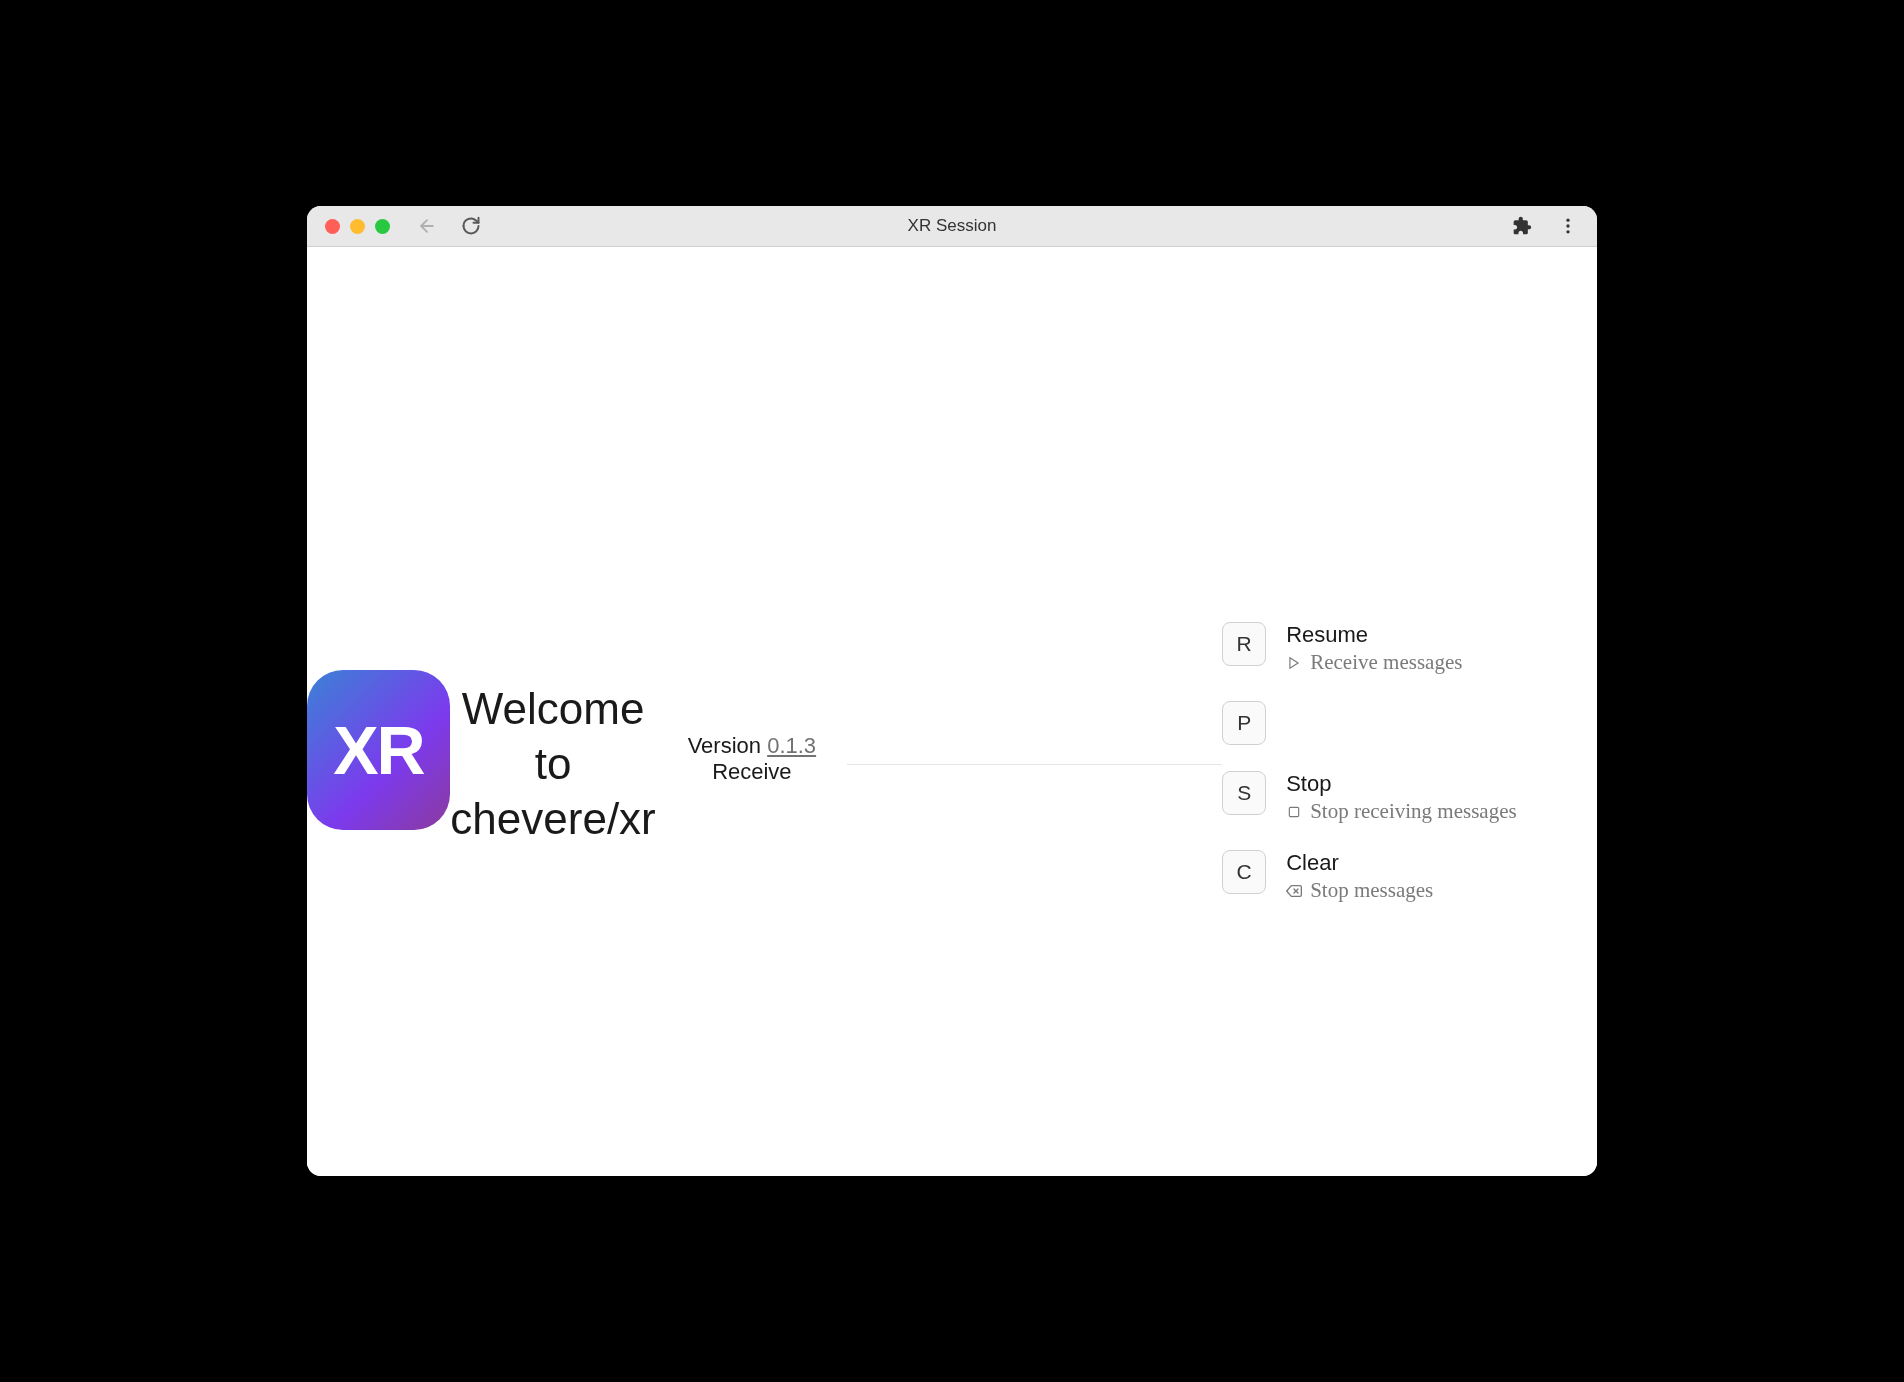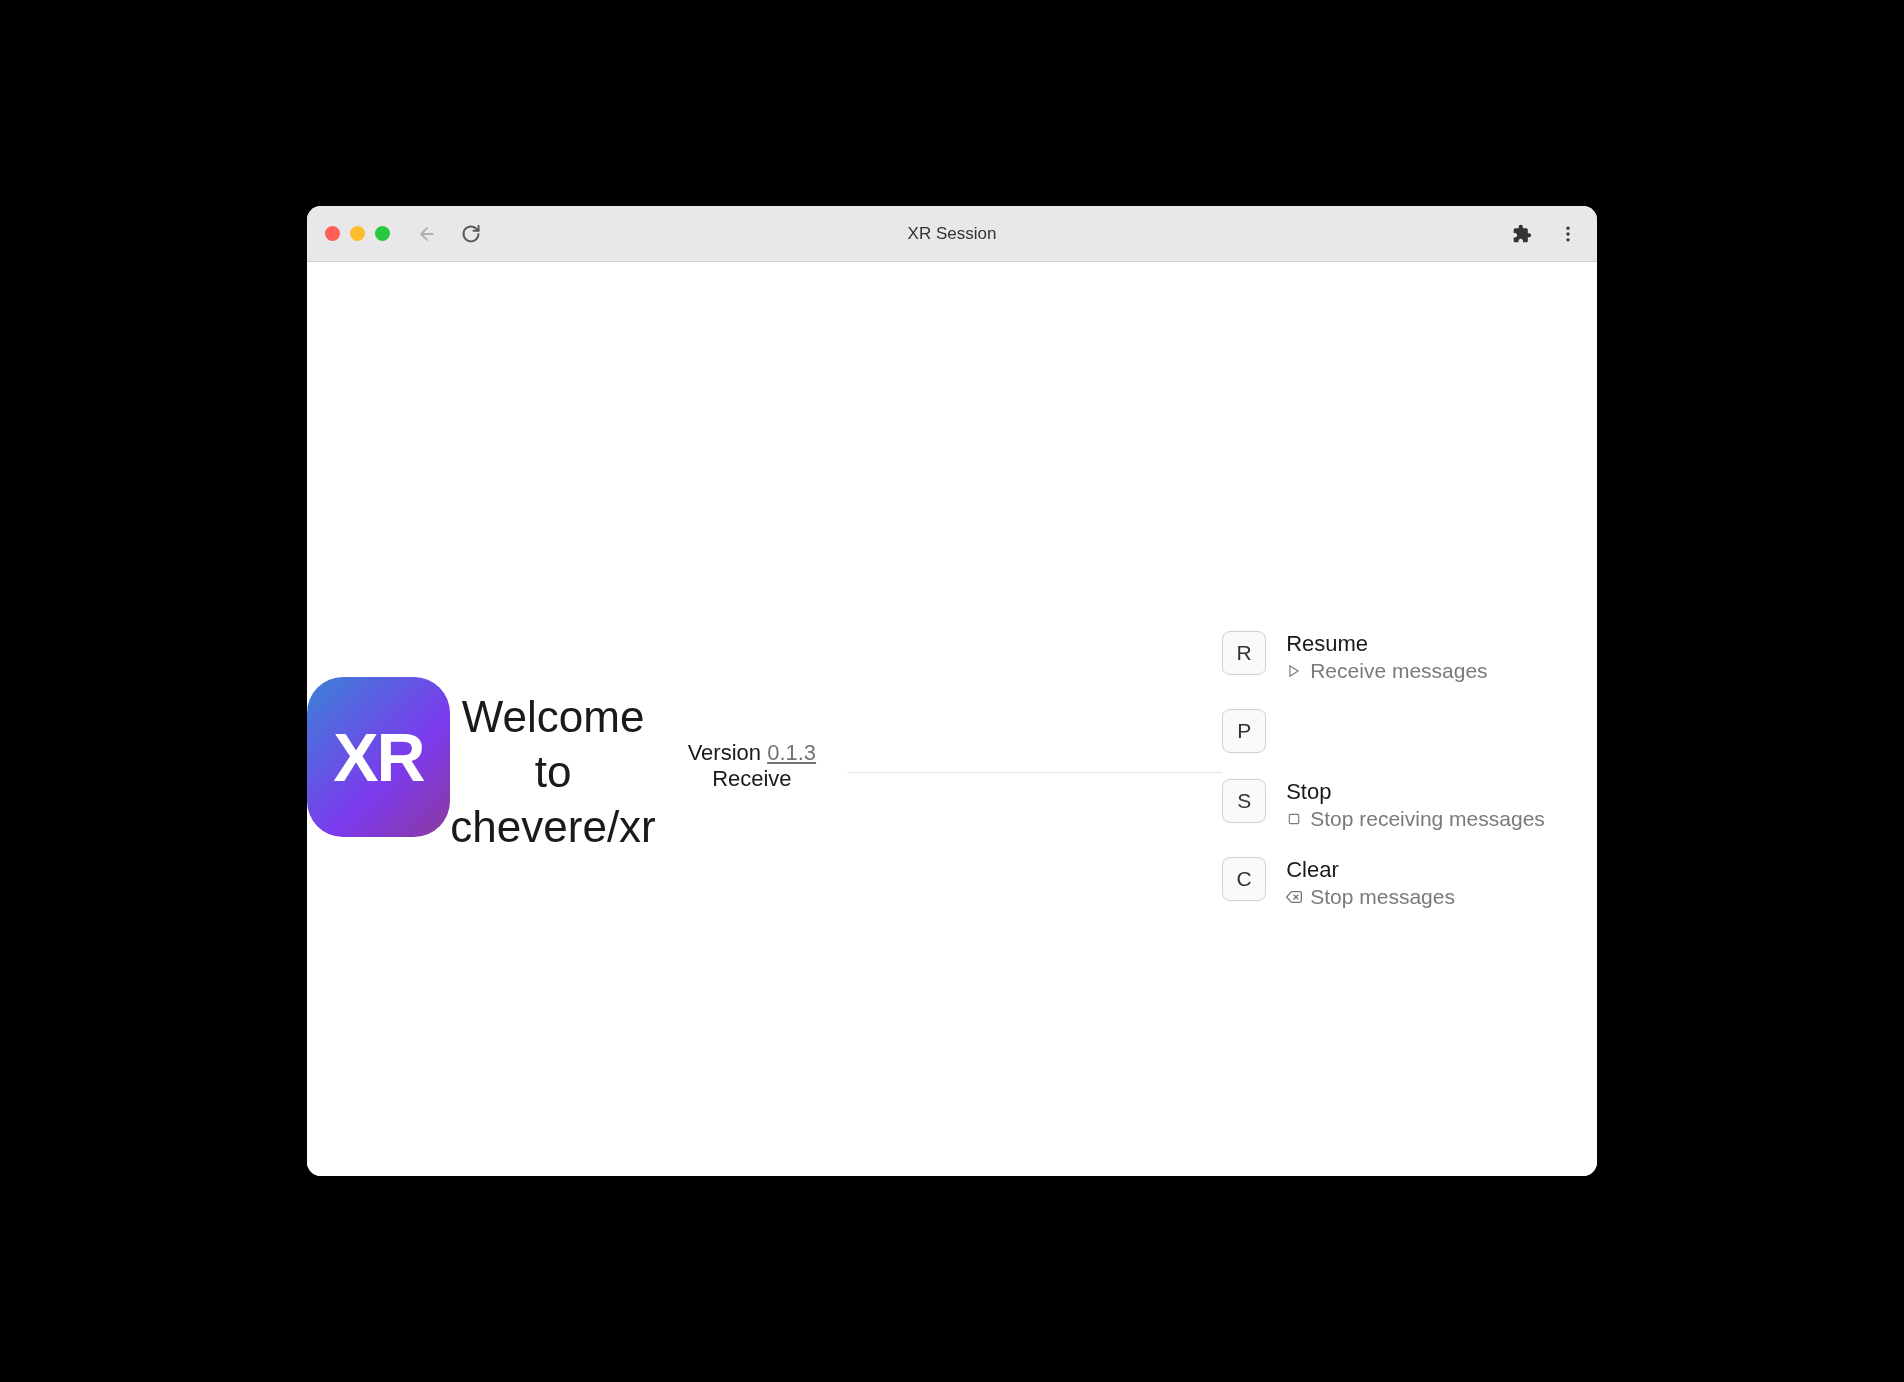--- a/index.html
+++ b/index.html
@@ -20,21 +20,21 @@
       width: 1290px;
       height: 970px;
       background: #fff;
       border-radius: 14px;
       overflow: hidden;
       box-shadow: 0 20px 60px rgba(0,0,0,0.5);
       display: flex;
       flex-direction: column;
     }
     .titlebar {
-      height: 56px;
+      height: 41px;
       background: #e8e8e8;
       display: flex;
       align-items: center;
       padding: 0 18px;
       position: relative;
       border-bottom: 1px solid #d0d0d0;
     }
     .traffic-lights {
       display: flex;
       gap: 10px;
@@ -167,20 +167,21 @@
       font-weight: 400;
       color: #1a1a1a;
     }
     .command-desc {
       font-size: 21px;
       color: #7a7a7a;
       display: flex;
       align-items: center;
       gap: 8px;
       margin-top: 2px;
+      font-family: Liberation Serif, serif;
     }
     .desc-icon {
       width: 16px;
       height: 16px;
       display: inline-flex;
       align-items: center;
       justify-content: center;
       flex-shrink: 0;
     }
   </style>

